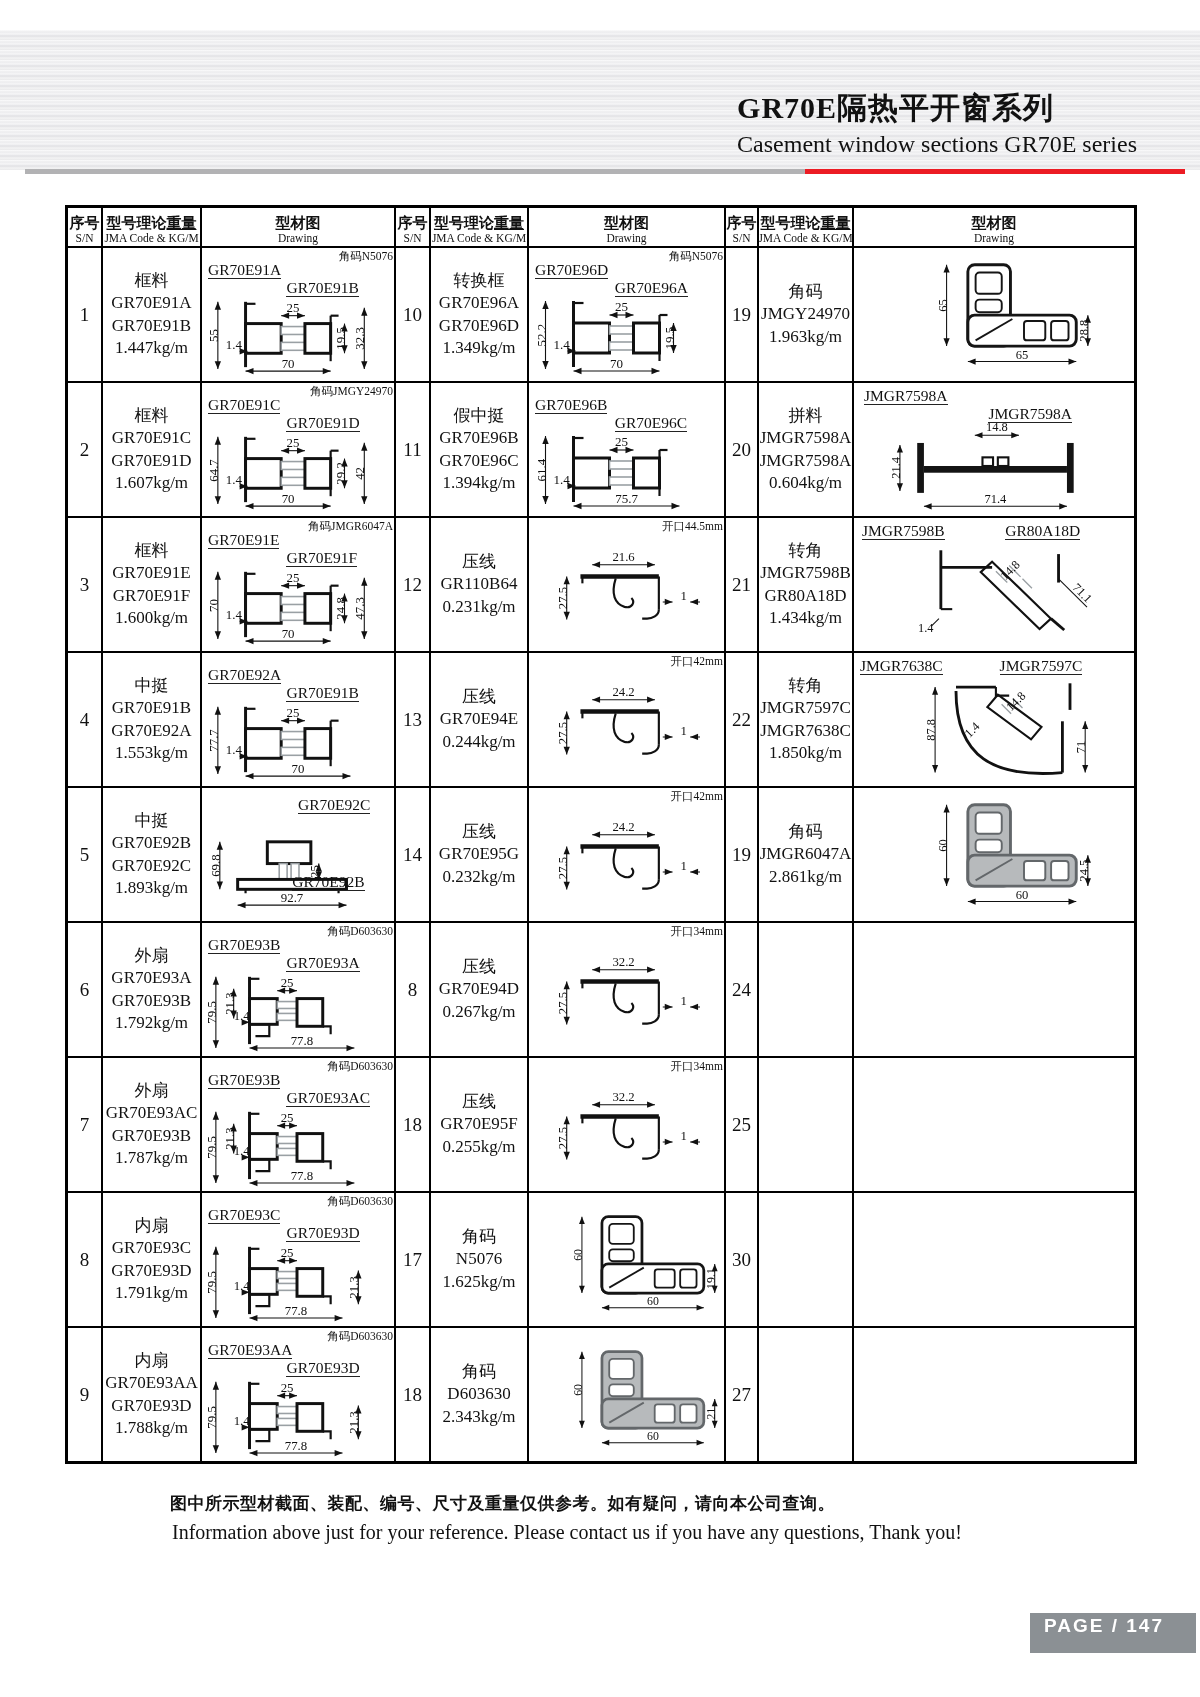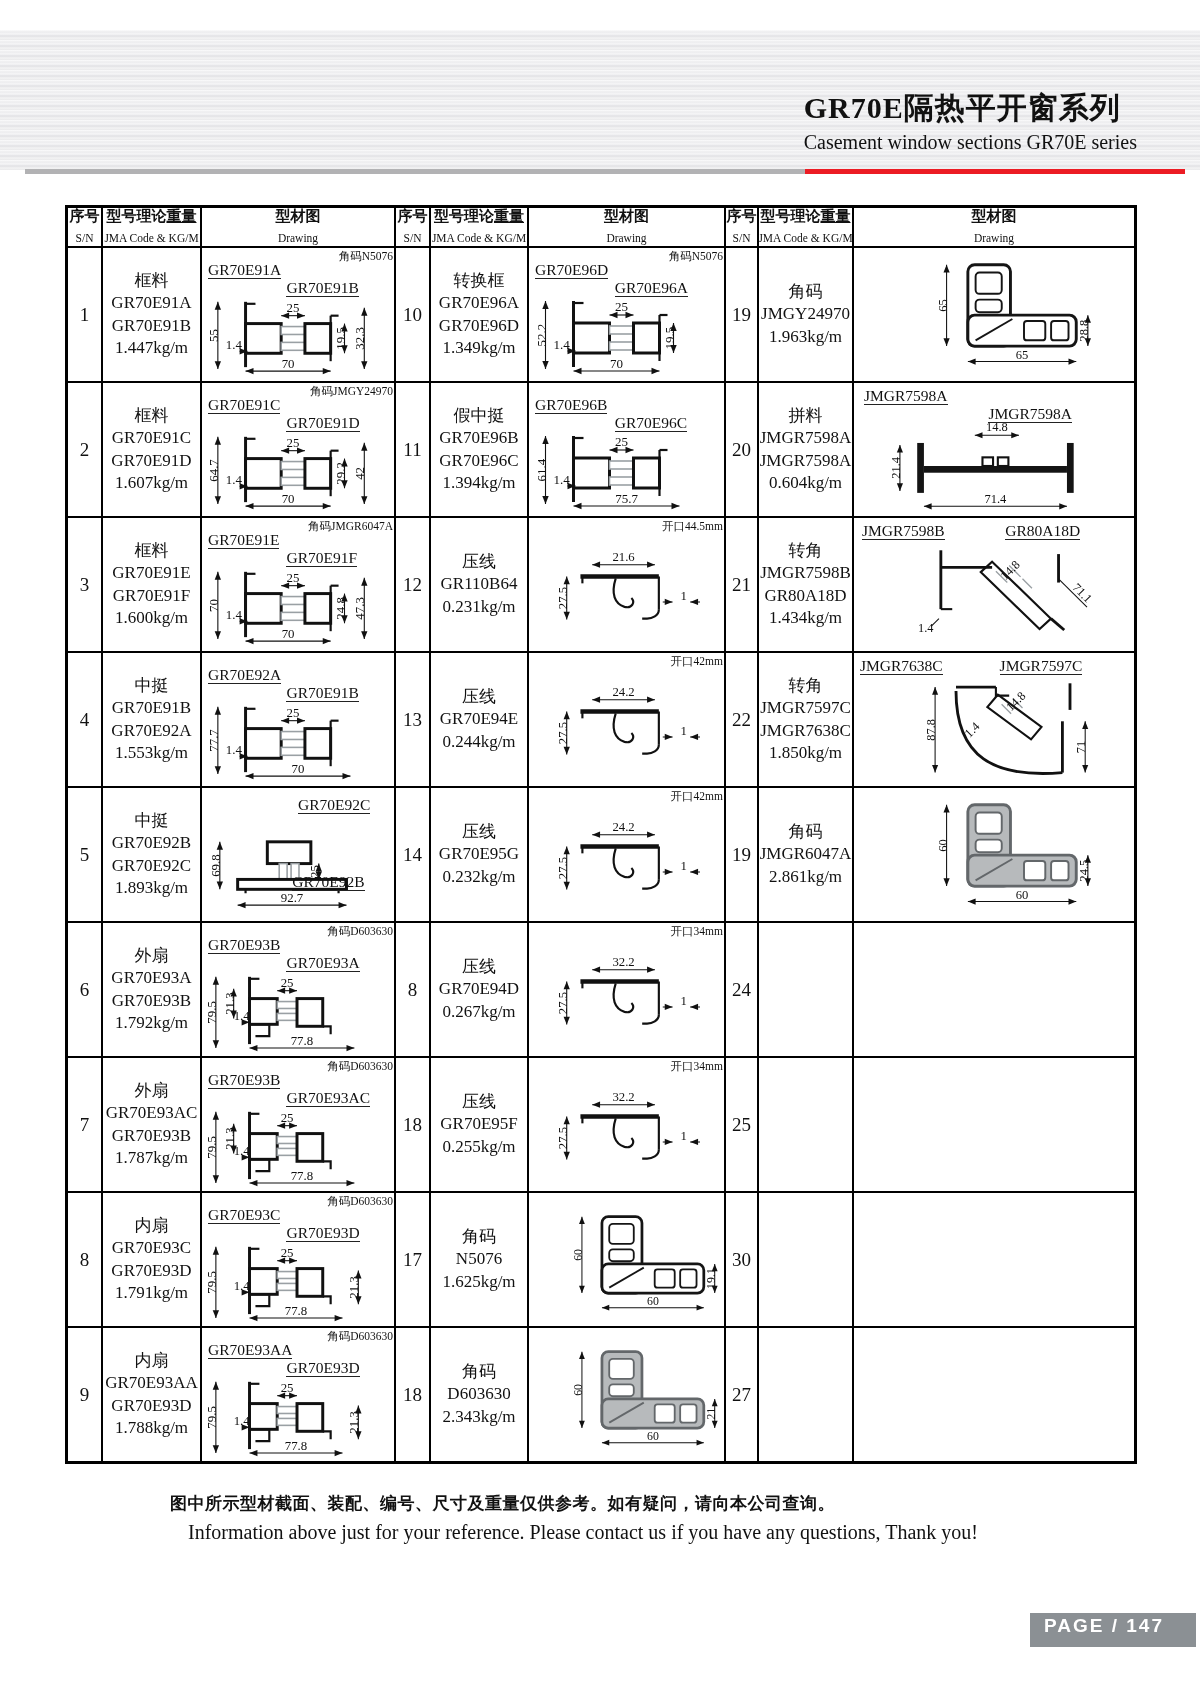--- a/index.html
+++ b/index.html
@@ -4,30 +4,30 @@
 <style>
   html,body{margin:0;padding:0}
   body{width:1200px;height:1697px;position:relative;background:#fff;overflow:hidden;
        font-family:"Liberation Serif",serif;color:#111}
 
   
   .band{position:absolute;left:0;top:30px;width:1200px;height:140px;
     background:repeating-linear-gradient(180deg,#fbfbfc 0px,#ececee 2px,#f6f6f7 4px,#e1e1e4 6px,#f3f3f4 8px,#e9e9eb 10px);}
   .titles{position:absolute;right:63px;top:88px;}
   .t-cn{font-size:30px;font-weight:bold;letter-spacing:1px}
-  .t-en{font-size:20px;margin-top:2px}
+  .t-en{font-size:24px;margin-top:2px}
   .rulewrap{position:absolute;left:25px;top:169px;width:1160px;height:5px;font-size:0}
   .rule-gray{display:inline-block;width:780px;height:5px;background:#b2b2b4;vertical-align:top}
   .rule-red{display:inline-block;width:380px;height:5px;background:#ec1c24;vertical-align:top}
 
   
   .tbl{position:absolute;left:65px;top:205px;display:flex;gap:2px;background:#000;border:3px solid #000}
   .grp{display:grid;gap:2px;background:#000}
   .cell{background:#fff;overflow:hidden;position:relative}
-  .hc{display:flex;flex-direction:column;align-items:center;justify-content:space-between;text-align:center}
+  .hc{display:flex;flex-direction:column;align-items:center;justify-content:flex-end;text-align:center}
   .hc .cn{font-size:15px;font-weight:bold;line-height:1.15;white-space:nowrap}
   .hc .en{font-size:11.5px;line-height:1.2;white-space:nowrap}
   .snc{display:flex;align-items:center;justify-content:center;font-size:19px}
   .codec{display:flex;flex-direction:column;align-items:center;justify-content:center;text-align:center;line-height:1.32}
   .ptype{font-size:17px}
   .pcode{font-size:17px;white-space:nowrap}
   .pw{font-size:17px}
   .drawc{background:#fff}
   .note{position:absolute;right:1px;top:1px;font-size:11.5px;white-space:nowrap;z-index:3}
   .plabel{position:absolute;font-size:15.5px;line-height:1.1;border-bottom:1.3px solid #222;
@@ -45,22 +45,22 @@
   .dl{stroke:#111;stroke-width:1.1;fill:none}
   .ck-o{stroke:#151515;stroke-width:3;fill:#fff}
   .ck-os{stroke:#151515;stroke-width:2;fill:#fff}
   .ck-g{stroke:#63676a;stroke-width:3;fill:#b7babc}
   .ck-gs{stroke:#63676a;stroke-width:2;fill:#fff}
   .fill-dark{fill:#141414;stroke:none}
 
   
   .f-cn{position:absolute;left:170px;top:1492px;font-family:"Liberation Sans",sans-serif;
         font-weight:bold;font-size:17px;letter-spacing:.5px}
-  .f-en{position:absolute;left:188px;top:1521px;font-size:20px}
-  .badge{position:absolute;left:1030px;top:1613px;width:166px;height:34px;background:#8b9094;
+  .f-en{position:absolute;left:172px;top:1521px;font-size:20px}
+  .badge{position:absolute;left:1030px;top:1613px;width:166px;height:40px;background:#8b9094;
          color:#fff;font-family:"Liberation Sans",sans-serif;font-weight:bold;font-size:19px;
          line-height:26px;letter-spacing:2px;padding-left:14px;box-sizing:border-box;white-space:nowrap}
 </style>
 </head>
 <body>
 
 <div class="band"></div>
 <div class="titles">
   <div class="t-cn">GR70E隔热平开窗系列</div>
   <div class="t-en">Casement window sections GR70E series</div>

